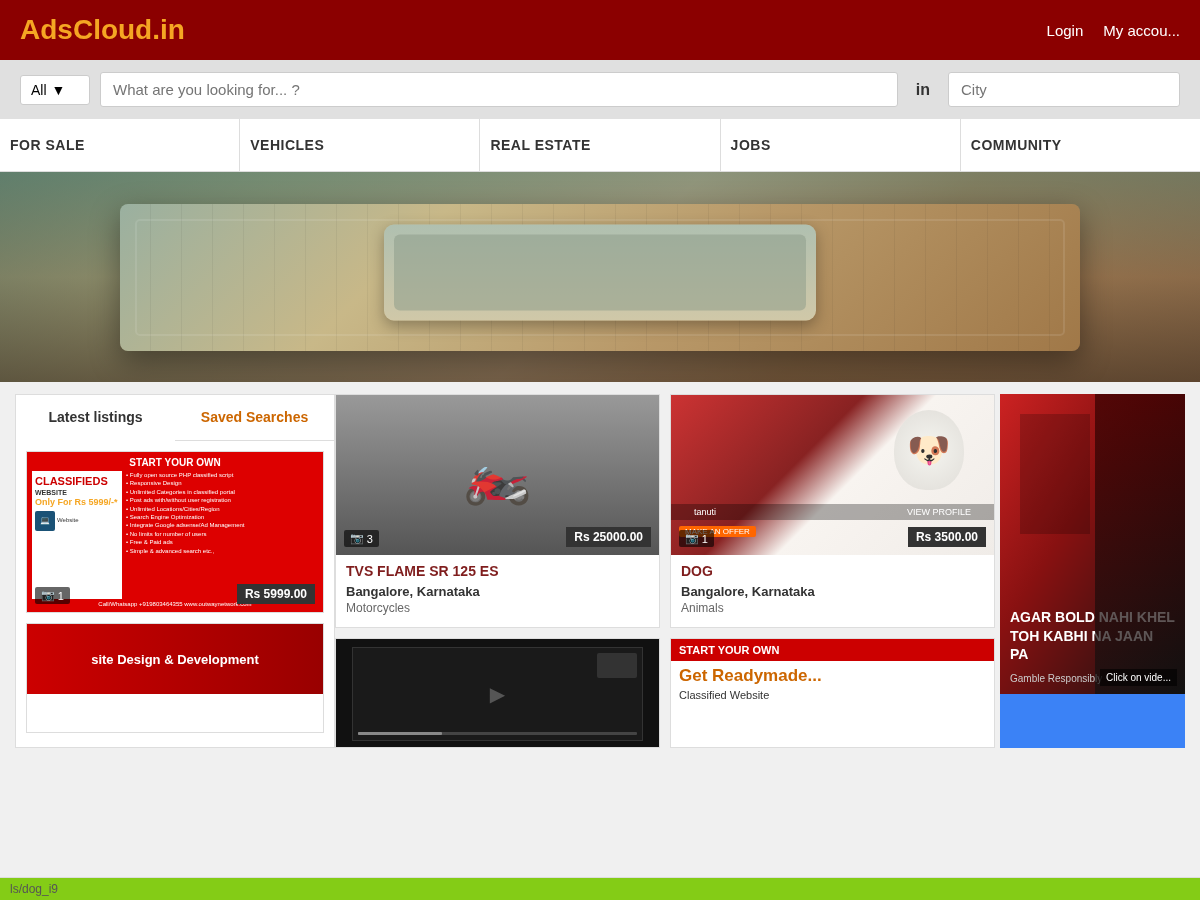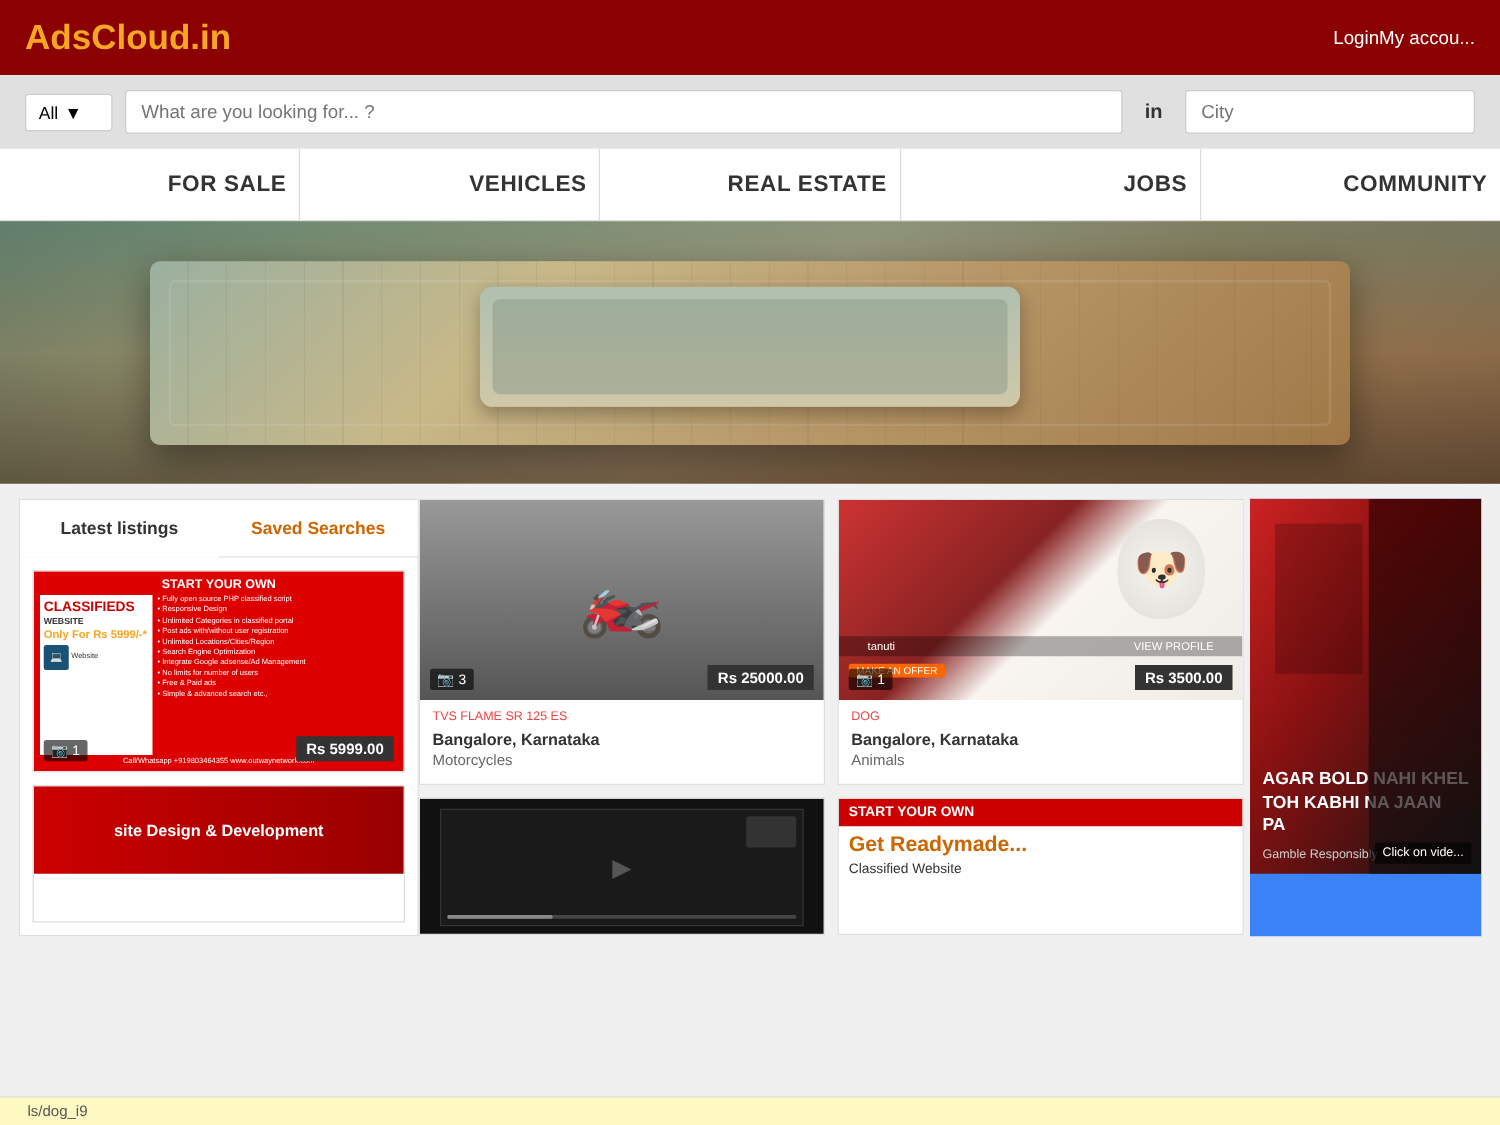--- a/index.html
+++ b/index.html
@@ -17,20 +17,21 @@
     .logo {
       font-size: 28px;
       font-weight: bold;
       color: white;
     }
     .logo span {
       color: #f5a623;
     }
     .header-links {
       display: flex;
+      gap: 20px;
       color: white;
       font-size: 15px;
     }
     .header-links a {
       color: white;
       text-decoration: none;
       cursor: pointer;
     }
 
     
@@ -79,24 +80,24 @@
     }
 
     
     .nav {
       background: white;
       display: flex;
       border-bottom: 1px solid #ddd;
     }
     .nav-item {
       flex: 1;
-      text-align: right;
+      text-align: left;
       padding: 18px 10px;
       font-weight: bold;
-      font-size: 18px;
+      font-size: 14px;
       color: #333;
       border-right: 1px solid #ddd;
       cursor: pointer;
       letter-spacing: 0.5px;
     }
     .nav-item:last-child { border-right: none; }
 
     
     .banner {
       width: 100%;
@@ -194,23 +195,23 @@
       background: #333;
       color: white;
       font-size: 12px;
       padding: 3px 8px;
       font-weight: bold;
     }
     .listing-info {
       padding: 8px 10px 12px;
     }
     .listing-title {
-      color: #ef4444;
-      font-size: 10px;
-      font-weight: normal;
+      color: #7f1d1d;
+      font-size: 14px;
+      font-weight: bold;
       margin-bottom: 5px;
       white-space: nowrap;
       overflow: hidden;
       text-overflow: ellipsis;
     }
     .listing-location {
       font-size: 13px;
       font-weight: bold;
       color: #333;
       margin-bottom: 2px;
@@ -257,23 +258,23 @@
       color: white;
       font-size: 10px;
       padding: 3px 6px;
     }
 
     
     .status-bar {
       position: fixed;
       bottom: 0;
       left: 0;
-      background: #fef9c3;
+      background: #84cc16;
       border-top: 1px solid #ddd;
-      padding: 4px 22px;
+      padding: 4px 10px;
       font-size: 12px;
       color: #555;
       width: 100%;
     }
 
     
     .moto-bg {
       background: linear-gradient(to bottom, #888 0%, #aaa 30%, #777 70%, #555 100%);
       display: flex;
       align-items: center;

